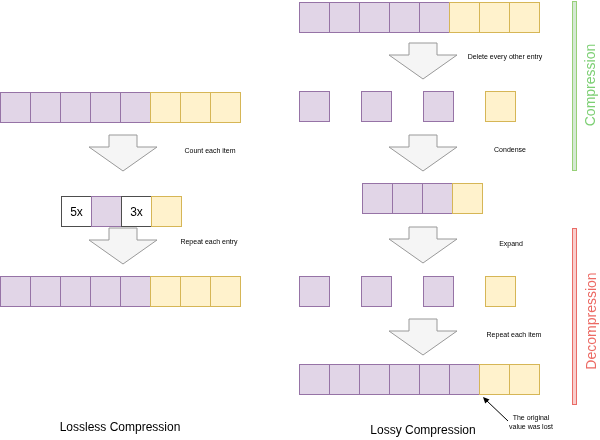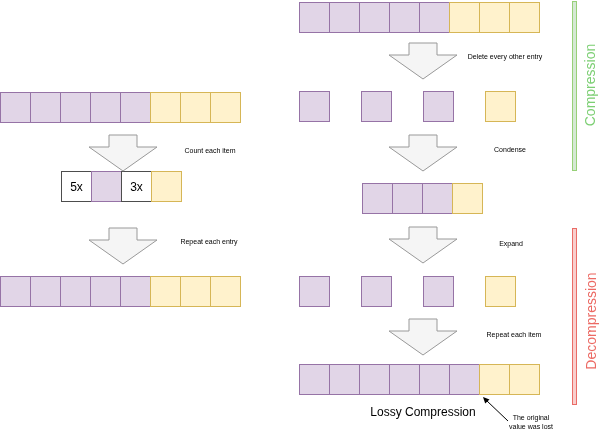--- a/index.html
+++ b/index.html
@@ -68,21 +68,21 @@
         <div class="square yellow overlap"></div>
         <div class="square yellow overlap"></div>
         <div class="square yellow overlap"></div>
       </div>
       <div class="row" style="left: 299px; top: 91px; gap: 31px;">
         <div class="square purple"></div>
         <div class="square purple"></div>
         <div class="square purple"></div>
         <div class="square yellow"></div>
       </div>
-      <div class="row" style="left: 61px; top: 171px;">
+      <div class="row" style="left: 61px; top: 196px;">
         <div class="square white">5x</div>
         <div class="square purple overlap"></div>
         <div class="square white overlap">3x</div>
         <div class="square yellow overlap"></div>
       </div>
       <div class="row" style="left: 362px; top: 183px;">
         <div class="square purple"></div>
         <div class="square purple overlap"></div>
         <div class="square purple overlap"></div>
         <div class="square yellow overlap"></div>
@@ -134,22 +134,23 @@
       <svg viewBox="0 0 70 38" class="block-arrow" style="left: 388px; top: 226px;">
         <polygon points="21,1 49,1 49,13 69,13 35,37 1,13 21,13" fill="#F5F5F5" stroke="#999999" stroke-width="1" stroke-linejoin="round"></polygon>
       </svg>
       <div class="step-label" style="left: 511px; top: 243px;">Expand</div>
       <svg viewBox="0 0 70 38" class="block-arrow" style="left: 388px; top: 318px;">
         <polygon points="21,1 49,1 49,13 69,13 35,37 1,13 21,13" fill="#F5F5F5" stroke="#999999" stroke-width="1" stroke-linejoin="round"></polygon>
       </svg>
       <div class="step-label" style="left: 514px; top: 334px;">Repeat each item</div>
     </div>
 
+  <div class="caption" style="left:120px;top:427px;">Lossless Compression</div>
 
-  <div class="caption" style="left:423px;top:412px;">Lossy Compression</div>
+  <div class="caption" style="left:423px;top:430px;">Lossy Compression</div>
 
   <div id="compression-bar" class="side-bar"></div>
   <div id="compression-label" class="side-label">Compression</div>
 
   <div id="decompression-bar" class="side-bar"></div>
   <div id="decompression-label" class="side-label">Decompression</div>
 
   <svg id="annotation-pointer" width="32" height="28" viewBox="0 0 32 28">
     <line x1="28" y1="26" x2="6.5" y2="5.5" stroke="#000" stroke-width="1"></line>
     <polygon points="3,2 9.5,4.6 5.2,8.6" fill="#000"></polygon>

